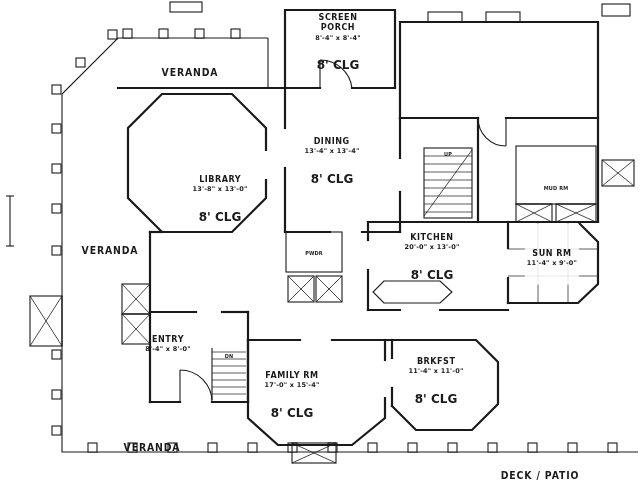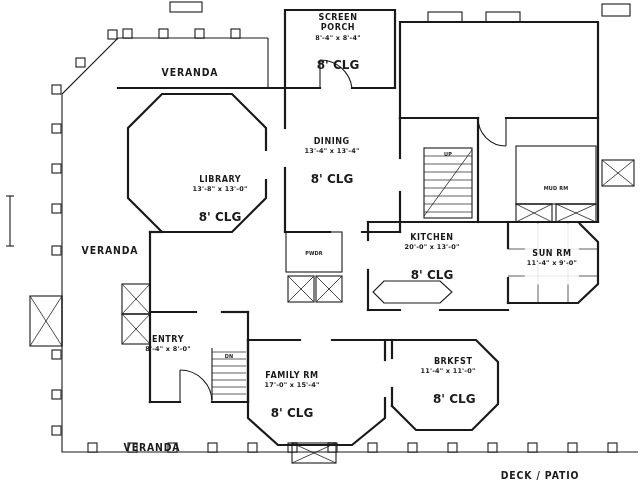--- a/index.html
+++ b/index.html
@@ -252,21 +252,21 @@
     <span class="nm">ENTRY</span>
     <span class="dm">8'-4" x 8'-0"</span>
   </div>
 
   <div class="lbl" style="left:292px; top:392px;">
     <span class="nm">FAMILY RM</span>
     <span class="dm">17'-0" x 15'-4"</span>
     <span class="nt">8' CLG</span>
   </div>
 
-  <div class="lbl" style="left:448px; top:378px;text-align:right;">
+  <div class="lbl" style="left:436px; top:378px;">
     <span class="nm">BRKFST</span>
     <span class="dm">11'-4" x 11'-0"</span>
     <span class="nt">8' CLG</span>
   </div>
 
   <div class="lbl big" style="left:152px; top:437px;">
     <span class="nm">VERANDA</span>
   </div>
 
   <div class="lbl big" style="left:540px; top:465px;">

